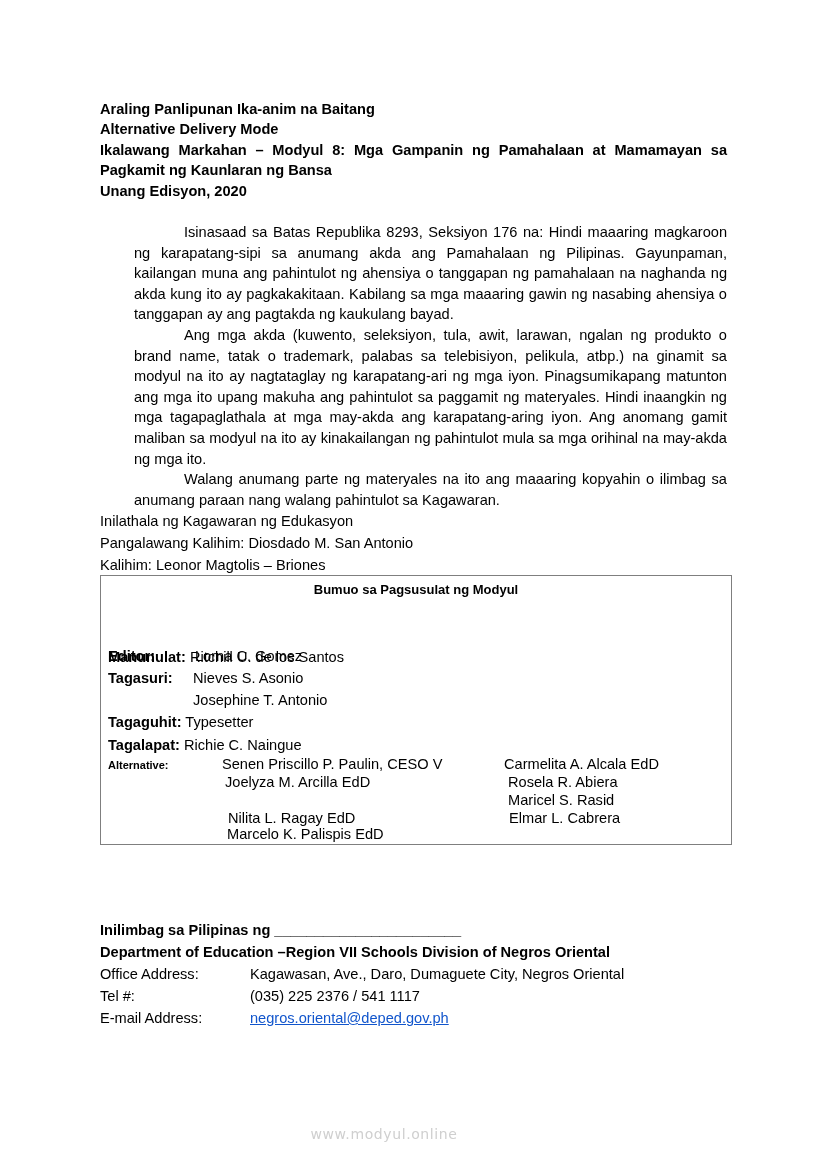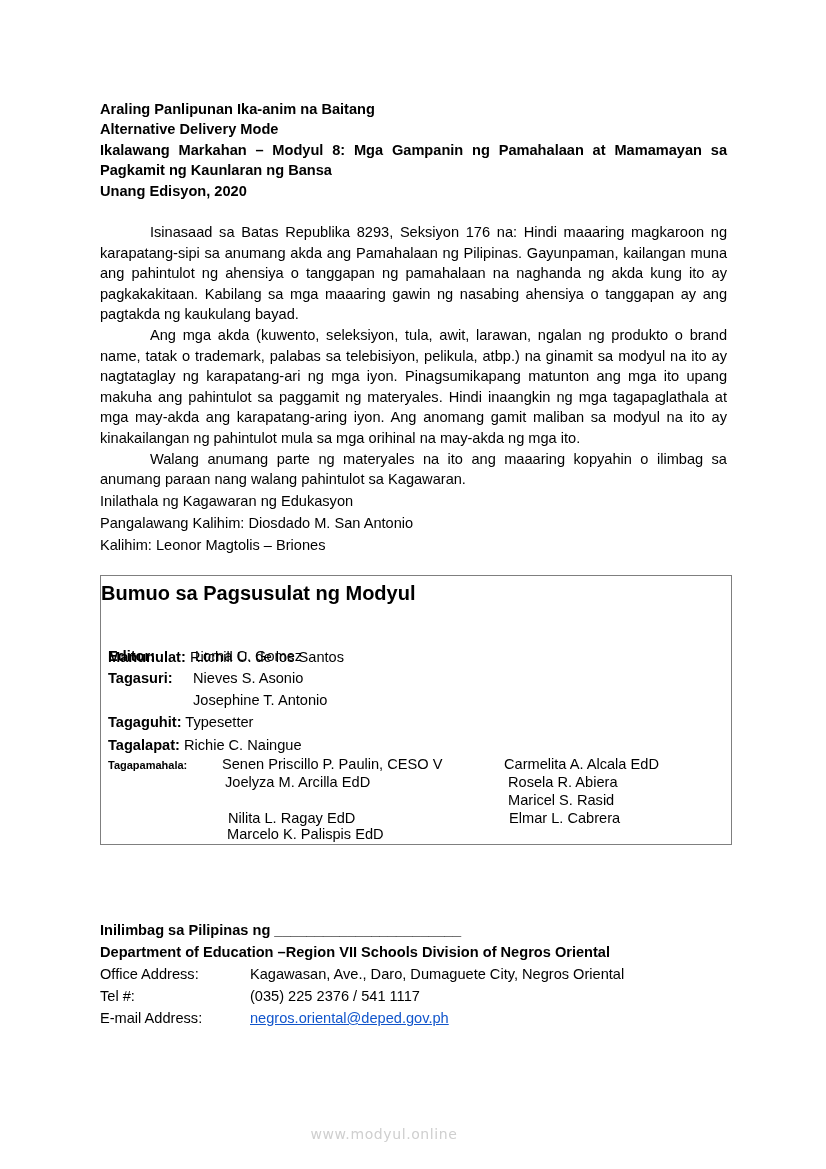--- a/index.html
+++ b/index.html
@@ -3,26 +3,26 @@
 <meta charset="utf-8">
 <style>
   html, body { margin: 0; padding: 0; background: #ffffff; }
   body { width: 826px; height: 1169px; position: relative; overflow: hidden;
          font-family: "Liberation Sans", sans-serif; color: #000; }
   .page { position: absolute; left: 100px; top: 99px; width: 627px; }
   .head { font-weight: bold; font-size: 14.6px; line-height: 20.4px; margin: 0; }
   .head-just { text-align: justify; text-align-last: left; }
   .body-text { font-size: 14.6px; line-height: 20.6px; text-align: justify; margin: 0; }
   .para { margin-top: 21px; }
-  .indent { text-indent: 50px; }
+  .indent { text-indent: 50px; margin-left: 34px; }
   .plain-line { font-size: 14.6px; line-height: 22px; margin: 0; }
   .box { position: absolute; left: 100px; top: 575px; width: 632px; height: 270px;
          border: 1px solid #7f7f7f; box-sizing: border-box; }
-  .box-title { position: absolute; left: 0; right: 0; top: 6px; text-align: left;
-               font-weight: bold; font-size: 20px; }
+  .box-title { position: absolute; left: 0; right: 0; top: 6px; text-align: center;
+               font-weight: bold; font-size: 13px; }
   .credit { position: absolute; left: 7px; font-size: 14.6px; white-space: nowrap; }
   .credit b { font-weight: bold; }
   .credit .v { position: absolute; top: 0; }
   .mgr-label { position: absolute; left: 7px; top: 183px; font-weight: bold; font-size: 11px; }
   .mgr { position: absolute; font-size: 14.6px; white-space: nowrap; line-height: 17.5px; }
   .footer { position: absolute; left: 100px; top: 871px; width: 640px; margin-top: 48px; }
   .f-bold { font-weight: bold; font-size: 14.6px; line-height: 22px; }
   .f-row { font-size: 14.6px; line-height: 22px; position: relative; height: 22px; }
   .f-row .lab { position: absolute; left: 0; }
   .f-row .val { position: absolute; left: 150px; }
@@ -67,21 +67,21 @@
   </div>
   <div class="credit" style="top:138px;">
     <b>Tagaguhit:</b>
     <span>Typesetter</span>
   </div>
   <div class="credit" style="top:161px;">
     <b>Tagalapat:</b>
     <span>Richie C. Naingue</span>
   </div>
 
-  <div class="mgr-label">Tagapamahala:</div>
+  <div class="mgr-label">Alternative:</div>
   <div class="mgr" style="left:121px; top:180px;">Senen Priscillo P. Paulin, CESO V</div>
   <div class="mgr" style="left:124px; top:198px;">Joelyza M. Arcilla EdD</div>
   <div class="mgr" style="left:126px; top:216px;margin-top:34px;">Marcelo K. Palispis EdD</div>
   <div class="mgr" style="left:127px; top:234px;">Nilita L. Ragay EdD</div>
   <div class="mgr" style="left:403px; top:180px;">Carmelita A. Alcala EdD</div>
   <div class="mgr" style="left:407px; top:198px;">Rosela R. Abiera</div>
   <div class="mgr" style="left:407px; top:216px;">Maricel S. Rasid</div>
   <div class="mgr" style="left:408px; top:234px;">Elmar L. Cabrera</div>
 </div>
 

